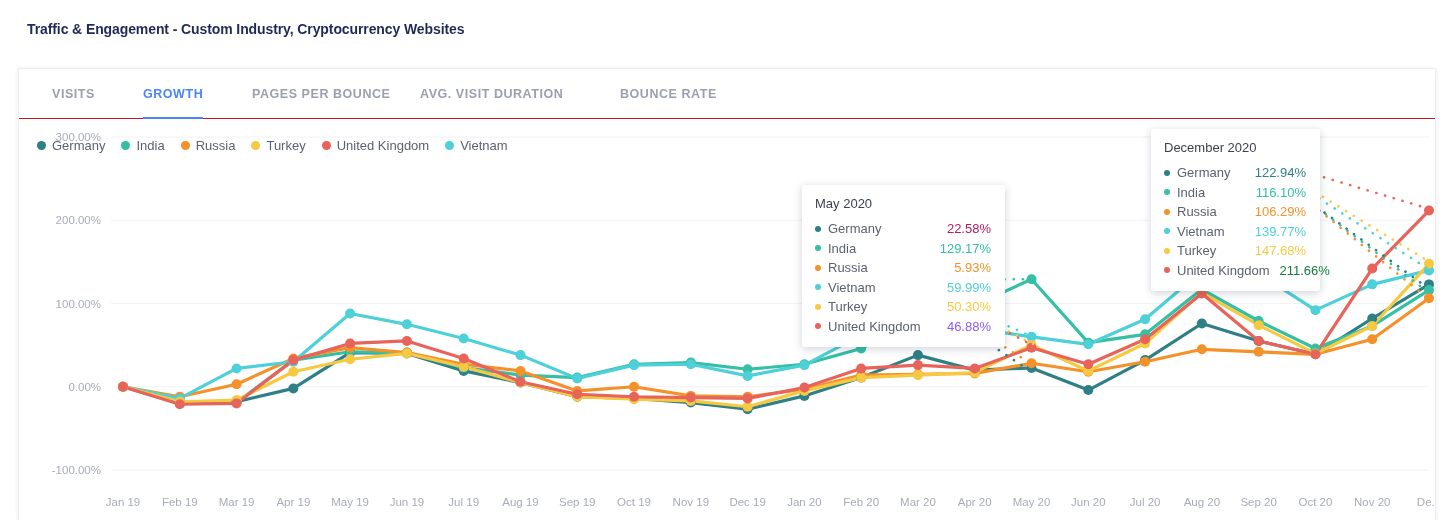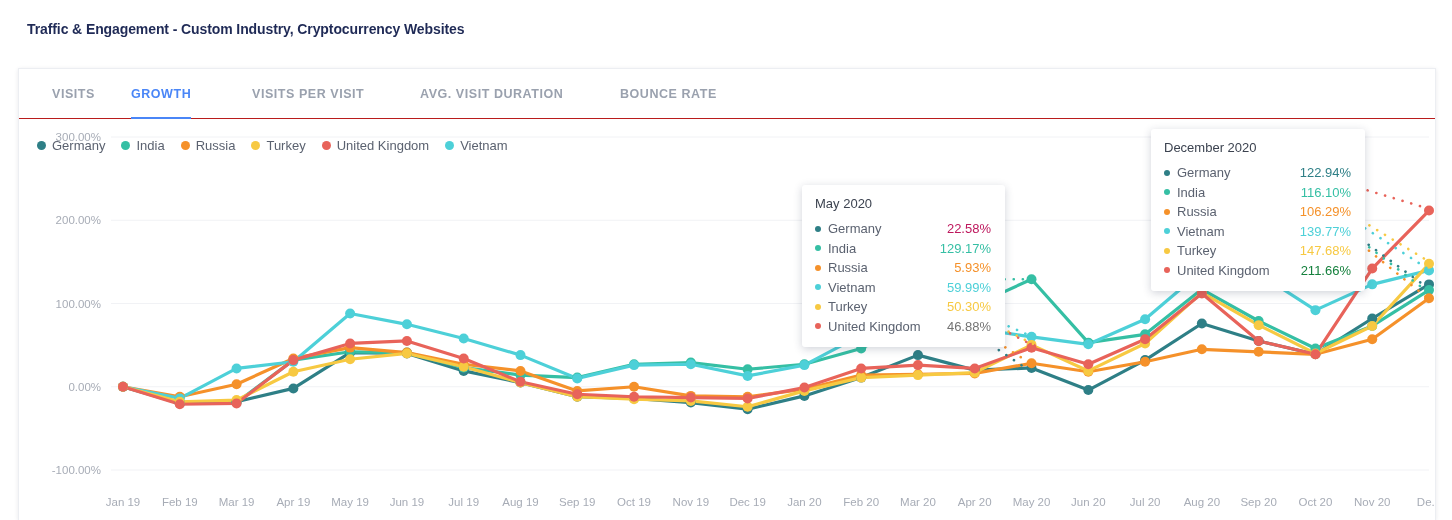--- a/index.html
+++ b/index.html
@@ -147,33 +147,33 @@
     font-size: 13px;
     color: #5b6270;
   }
   .tt-val {
     font-size: 13px;
     margin-left: auto;
     padding-left: 10px;
     font-weight: normal;
   }
   #tooltip-may { left: 783px; top: 116px; width: 203px; }
-  #tooltip-dec { left: 1132px; top: 60px; width: 214px; }
+  #tooltip-dec { left: 1132px; top: 60px; width: 169px; }
 </style>
 </head>
 <body>
 
 <div id="page-title">Traffic &amp; Engagement - Custom Industry, Cryptocurrency Websites</div>
 
 <div id="card">
 
   <div id="tabs">
       <div class="tab" style="left: 33px;">VISITS</div>
-      <div class="tab active" style="left: 112px;">GROWTH</div>
-      <div class="tab" style="left: 233px;">VISITS PER VISIT</div>
+      <div class="tab active" style="left: 124px;">GROWTH</div>
+      <div class="tab" style="left: 233px;">PAGES PER BOUNCE</div>
       <div class="tab" style="left: 401px;">AVG. VISIT DURATION</div>
       <div class="tab" style="left: 601px;">BOUNCE RATE</div>
     </div>
 
   <div id="legend">
       <div class="legend-item">
         <span class="legend-dot" style="background: rgb(46, 127, 134);"></span>
         <span class="legend-label">Germany</span>
       </div>
       <div class="legend-item">
@@ -422,21 +422,21 @@
         <span class="tt-val" style="color: rgb(77, 208, 216);">59.99%</span>
       </div>
       <div class="tt-row">
         <span class="tt-dot" style="background: rgb(247, 201, 66);"></span>
         <span class="tt-name">Turkey</span>
         <span class="tt-val" style="color: rgb(247, 201, 66);">50.30%</span>
       </div>
       <div class="tt-row">
         <span class="tt-dot" style="background: rgb(232, 99, 90);"></span>
         <span class="tt-name">United Kingdom</span>
-        <span class="tt-val" style="color: #737373;">46.88%</span>
+        <span class="tt-val" style="color: #8b5cf6;">46.88%</span>
       </div>
     </div>
   <div class="tooltip" id="tooltip-dec">
       <div class="tt-title">December 2020</div>
       <div class="tt-row">
         <span class="tt-dot" style="background: rgb(46, 127, 134);"></span>
         <span class="tt-name">Germany</span>
         <span class="tt-val" style="color: rgb(46, 127, 134);">122.94%</span>
       </div>
       <div class="tt-row">

